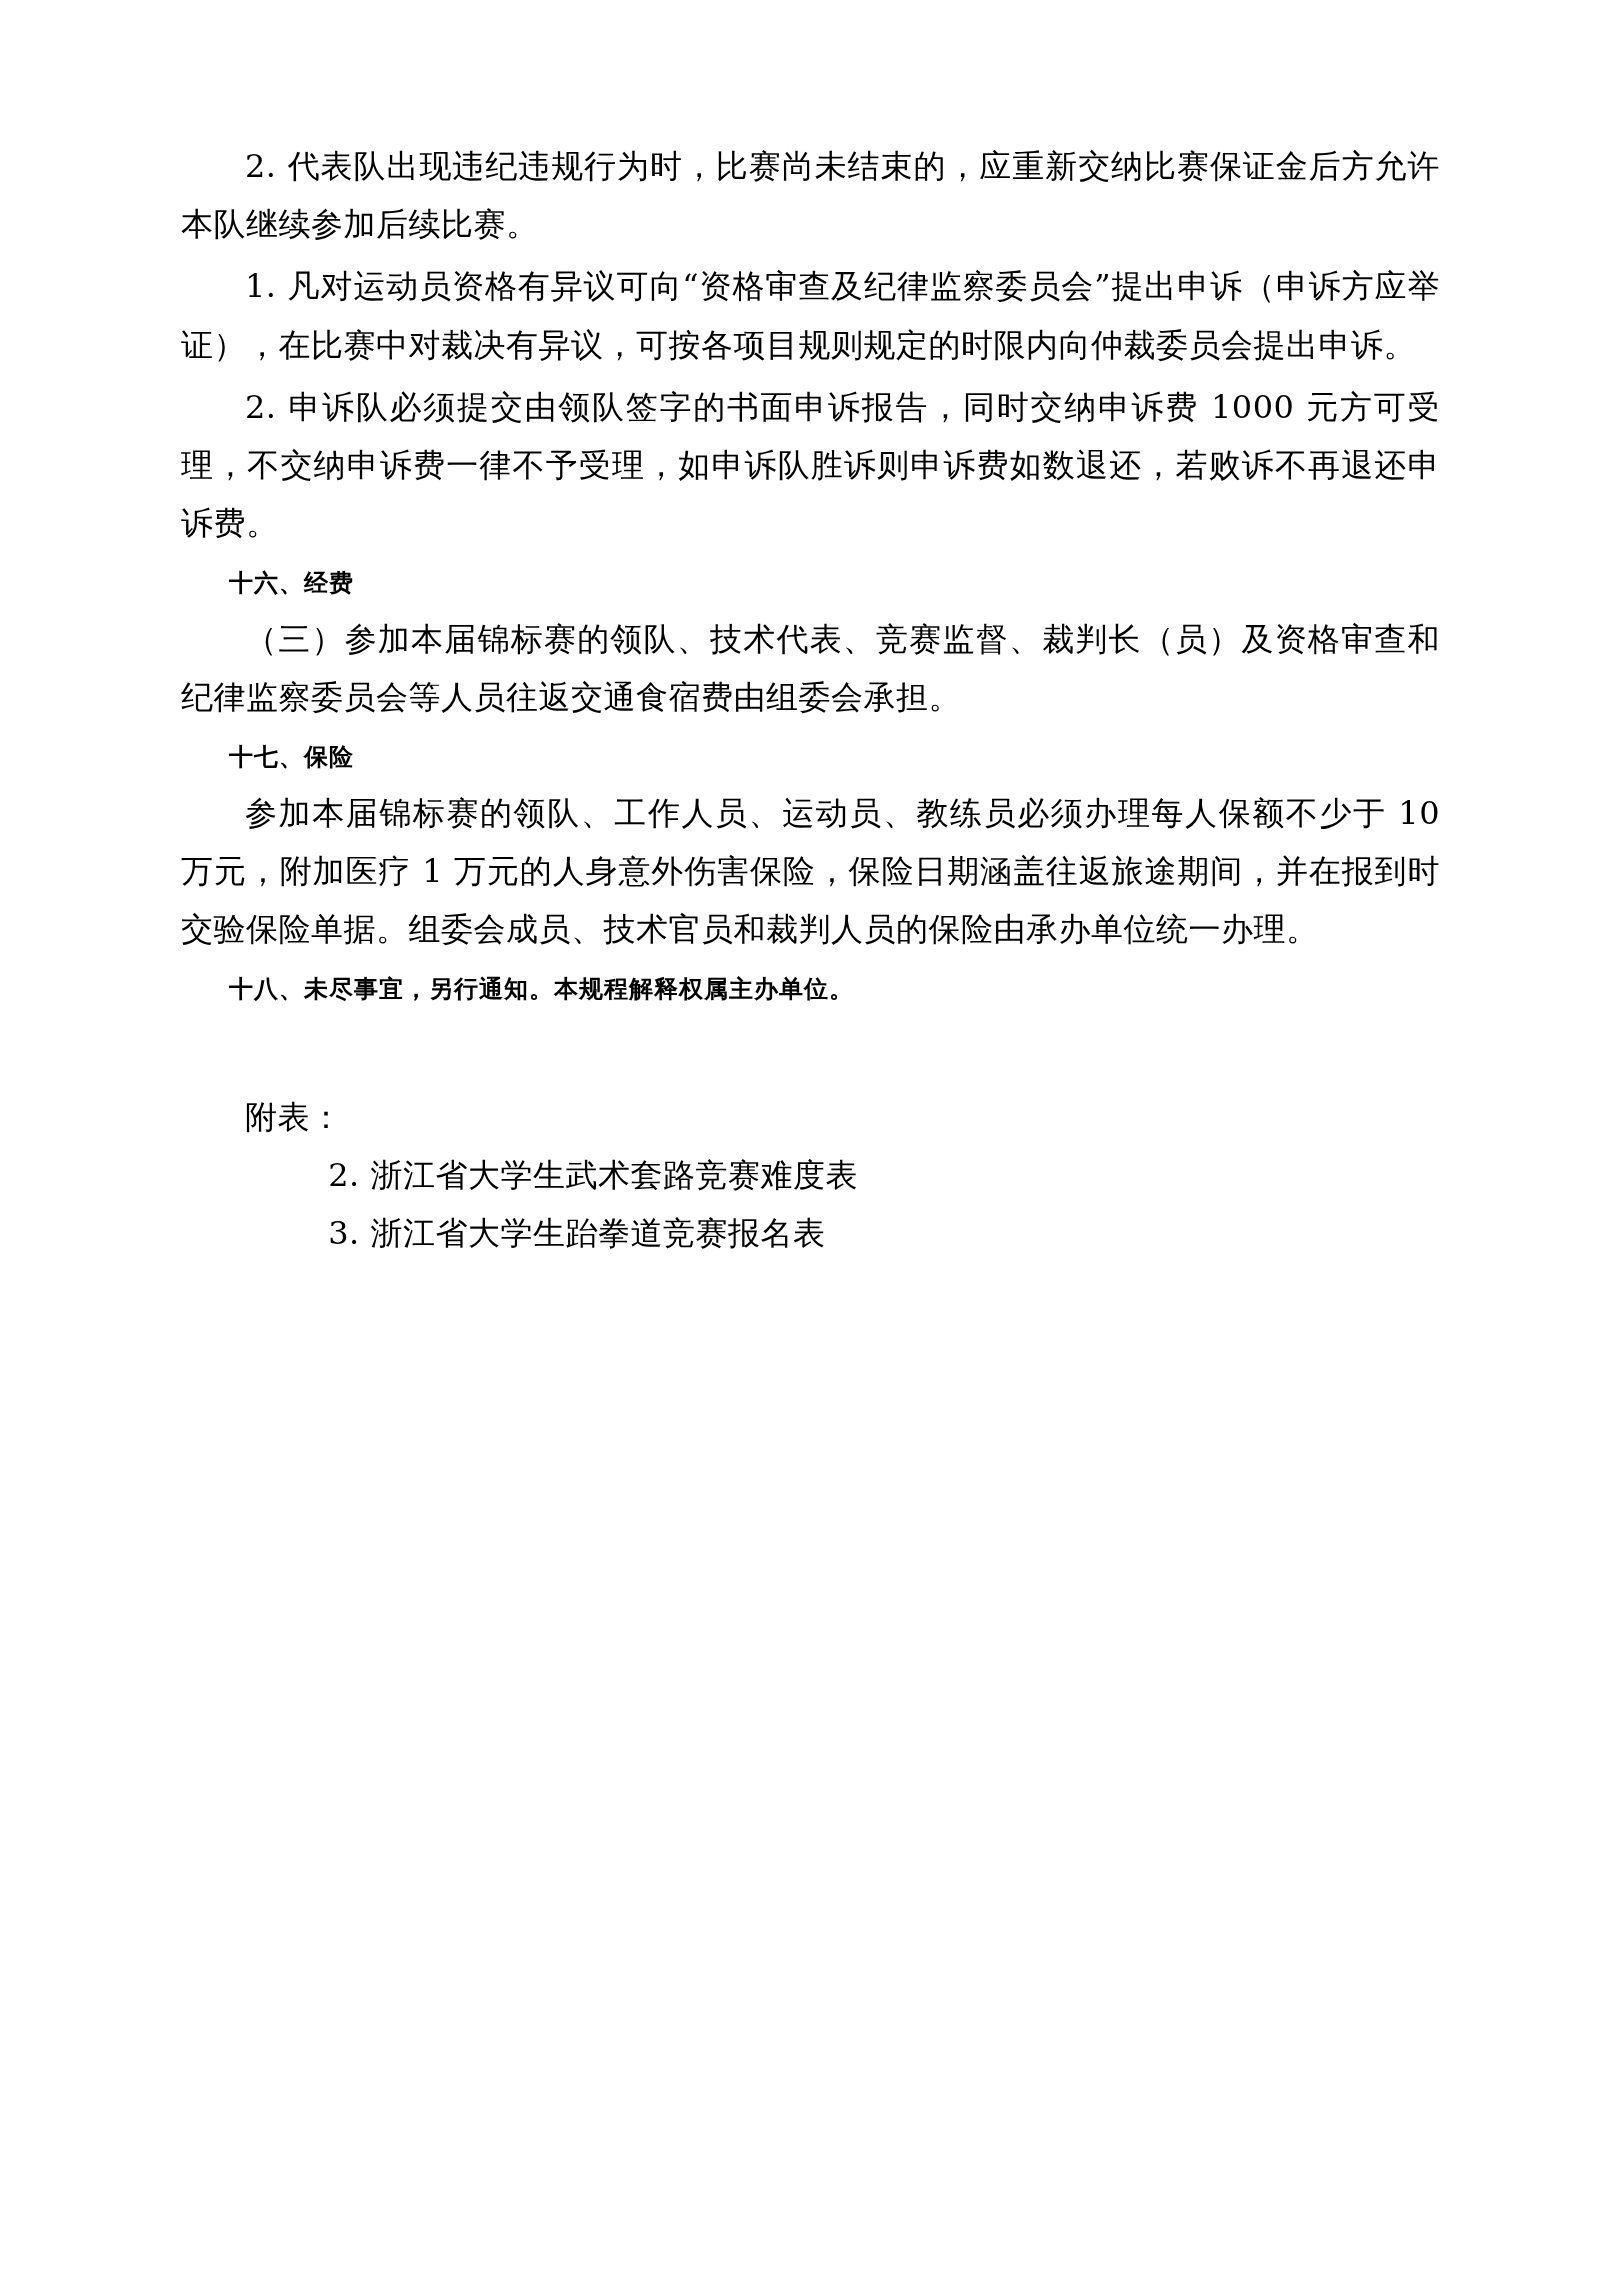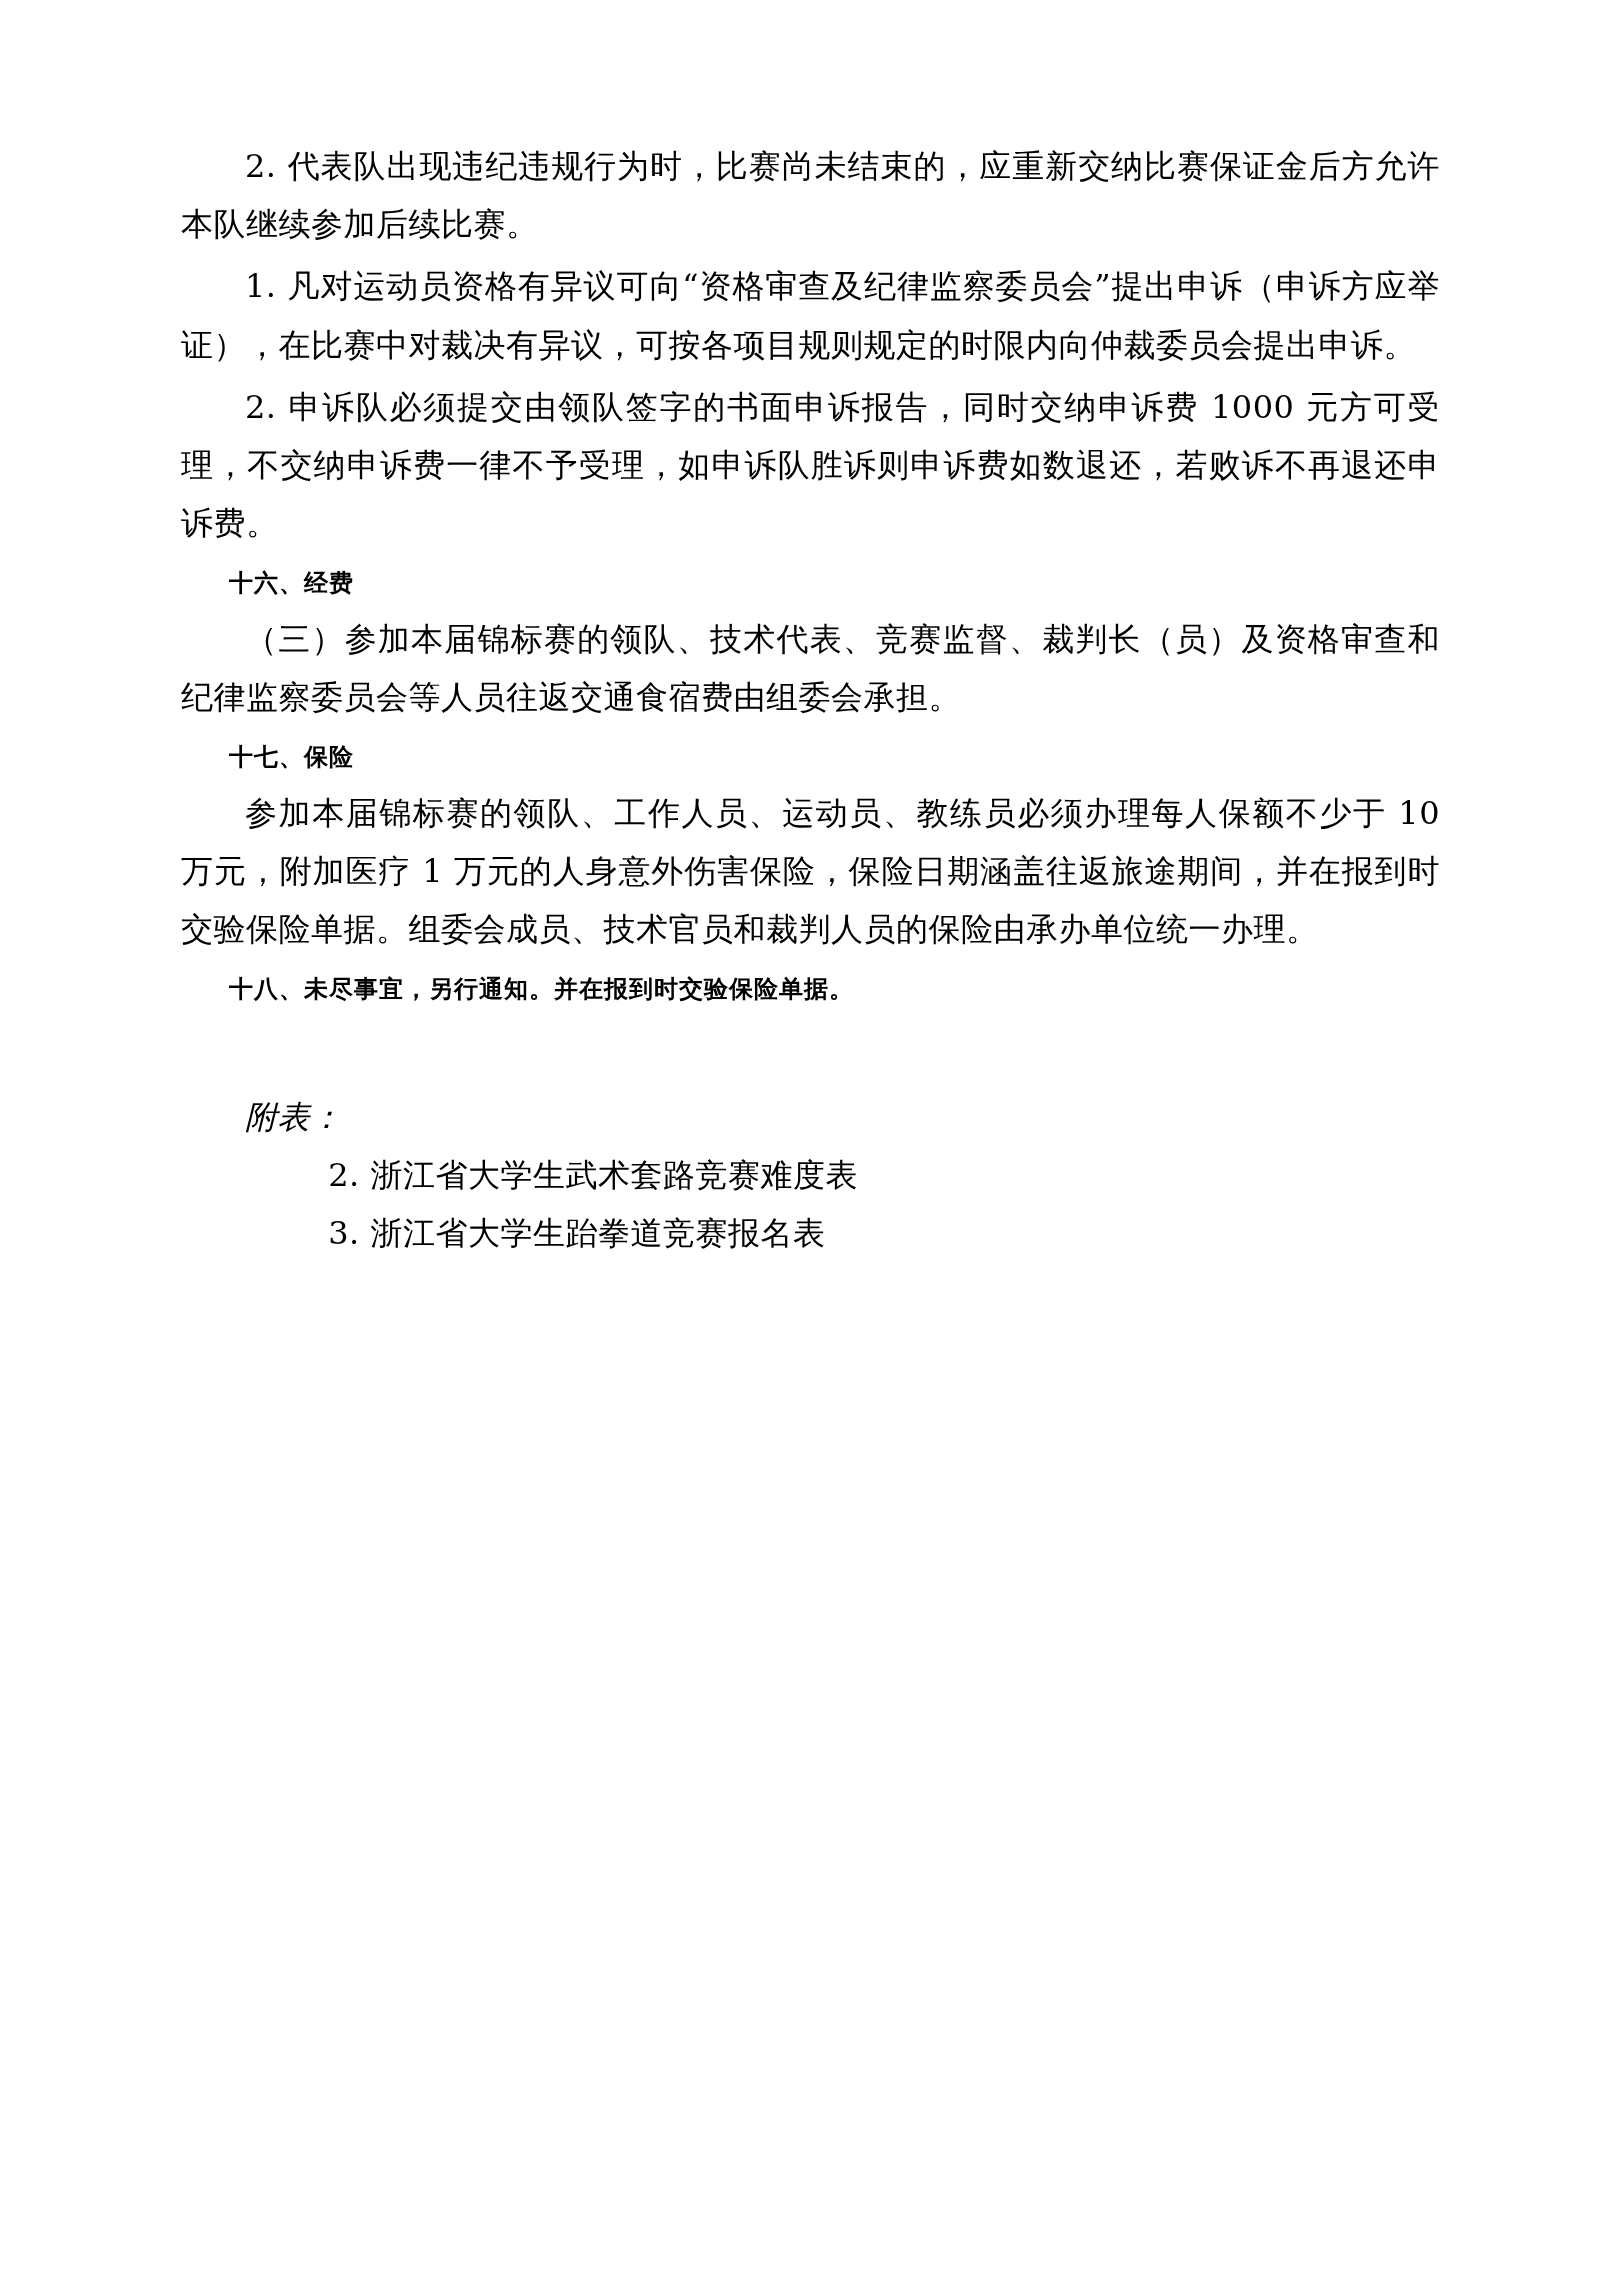--- a/index.html
+++ b/index.html
@@ -48,21 +48,20 @@
     font-size: 32px;
     line-height: 1.82;
     display: flex;
     letter-spacing: 0.5px;
   }
   .appendix-label {
     width: 2.6em;
     padding-left: 2em;
     box-sizing: content-box;
     white-space: nowrap;
-    font-style: italic;
   }
   .appendix-spacer {
     width: 4.6em;
     display: inline-block;
   }
   .appendix-text {
     white-space: nowrap;
   }
 </style>
 </head>
@@ -80,21 +79,21 @@
   <p class="heading">十六、经费</p>
 
 
 
   <p class="para indent">（三）参加本届锦标赛的领队、技术代表、竞赛监督、裁判长（员）及资格审查和纪律监察委员会等人员往返交通食宿费由组委会承担。</p>
 
   <p class="heading">十七、保险</p>
 
   <p class="para indent">参加本届锦标赛的领队、工作人员、运动员、教练员必须办理每人保额不少于 10 万元，附加医疗 1 万元的人身意外伤害保险，保险日期涵盖往返旅途期间，并在报到时交验保险单据。组委会成员、技术官员和裁判人员的保险由承办单位统一办理。</p>
 
-  <p class="heading">十八、未尽事宜，另行通知。并在报到时交验保险单据。</p>
+  <p class="heading">十八、未尽事宜，另行通知。本规程解释权属主办单位。</p>
 
   <div class="appendix-block">
 
     <div class="appendix-row">
       <span class="appendix-label">附表：</span>
     </div>
 
     <div class="appendix-row">
       <span class="appendix-spacer"></span>
       <span class="appendix-text">2. 浙江省大学生武术套路竞赛难度表</span>

